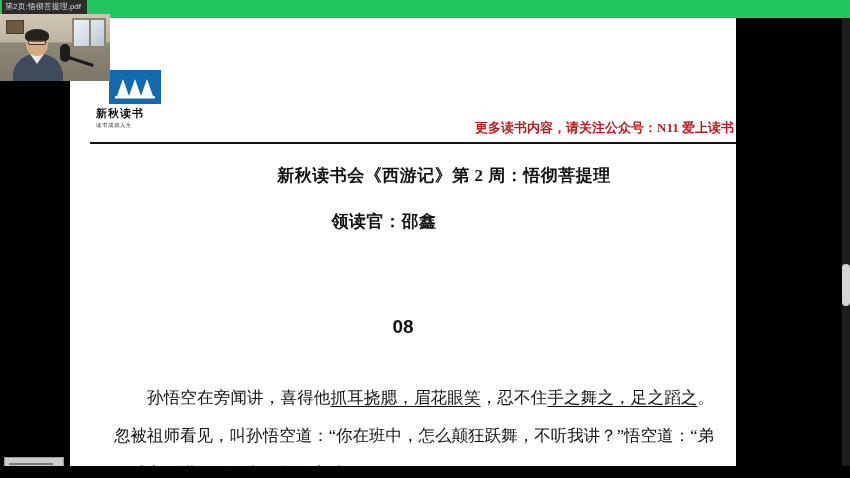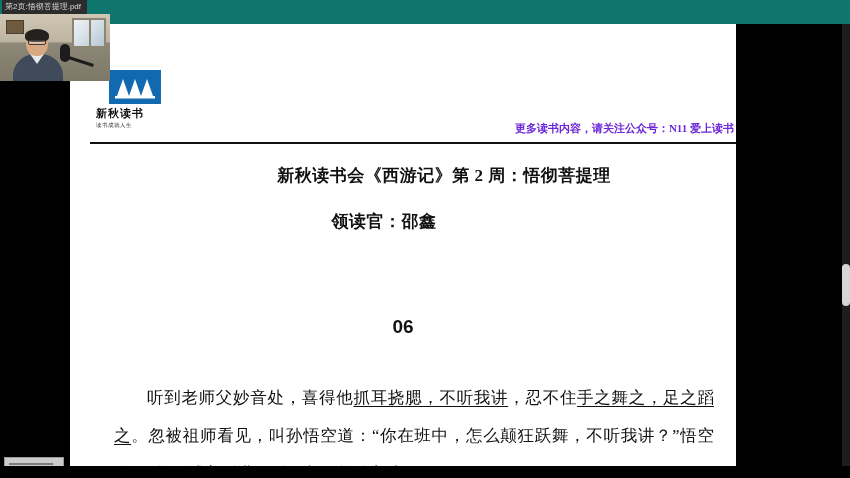--- a/index.html
+++ b/index.html
@@ -30,22 +30,22 @@
     height: 478px;
     background: #ffffff;
   }
 
   
   #pdf-titlebar {
     position: absolute;
     left: 0;
     top: 0;
     width: 850px;
-    height: 24px;
-    background: #0f766e;
+    height: 18px;
+    background: #22c55e;
     color: #cfcfcf;
     font-size: 8px;
     line-height: 14px;
     padding-left: 2px;
     box-sizing: border-box;
     white-space: nowrap;
     overflow: hidden;
   }
   #pdf-tab {
     display: inline-block;
@@ -295,23 +295,23 @@
     position: absolute;
     left: 0;
     top: 104px;
     width: 666px;
     text-align: right;
     padding-right: 0px;
     box-sizing: border-box;
   }
   #follow-text {
     display: inline-block;
-    font-size: 11px;
+    font-size: 13px;
     font-weight: bold;
-    color: #6d28d9;
+    color: #b91c1c;
     padding: 0 2px 4px 2px;
     font-family: "Liberation Serif", serif;
   }
   #header-rule {
     position: absolute;
     left: 20px;
     top: 128px;
     width: 646px;
     height: 1.5px;
     background: #111111;
@@ -400,23 +400,23 @@
     </div>
 
     <div id="follow-line">
       <span id="follow-text">更多读书内容，请关注公众号：N11 爱上读书</span>
     </div>
     <div id="header-rule"></div>
 
     <div id="title-main">新秋读书会《西游记》第 2 周：悟彻菩提理</div>
     <div id="title-sub">领读官：邵鑫</div>
 
-    <div id="section-number">06</div>
-
-    <p id="body-para"><span>听到老师父妙音处，喜得他</span><span class="u">抓耳挠腮，不听我讲</span><span>，忍不住</span><span class="u">手之舞之，足之蹈之</span><span>。忽被祖师看见，叫孙悟空道：“你在班中，怎么颠狂跃舞，不听我讲？”悟空道：“弟子诚心听讲，听到老师父妙音处，</span></p>
+    <div id="section-number">08</div>
+
+    <p id="body-para"><span>孙悟空在旁闻讲，喜得他</span><span class="u">抓耳挠腮，眉花眼笑</span><span>，忍不住</span><span class="u">手之舞之，足之蹈之</span><span>。忽被祖师看见，叫孙悟空道：“你在班中，怎么颠狂跃舞，不听我讲？”悟空道：“弟子诚心听讲，听到老师父妙音处，</span></p>
   </div>
 
   <div id="left-gutter">
     <div id="thumb-panel">
       <div id="thumb-line1"></div>
       <div id="thumb-line2"></div>
       <div id="thumb-line3"></div>
     </div>
   </div>
 

